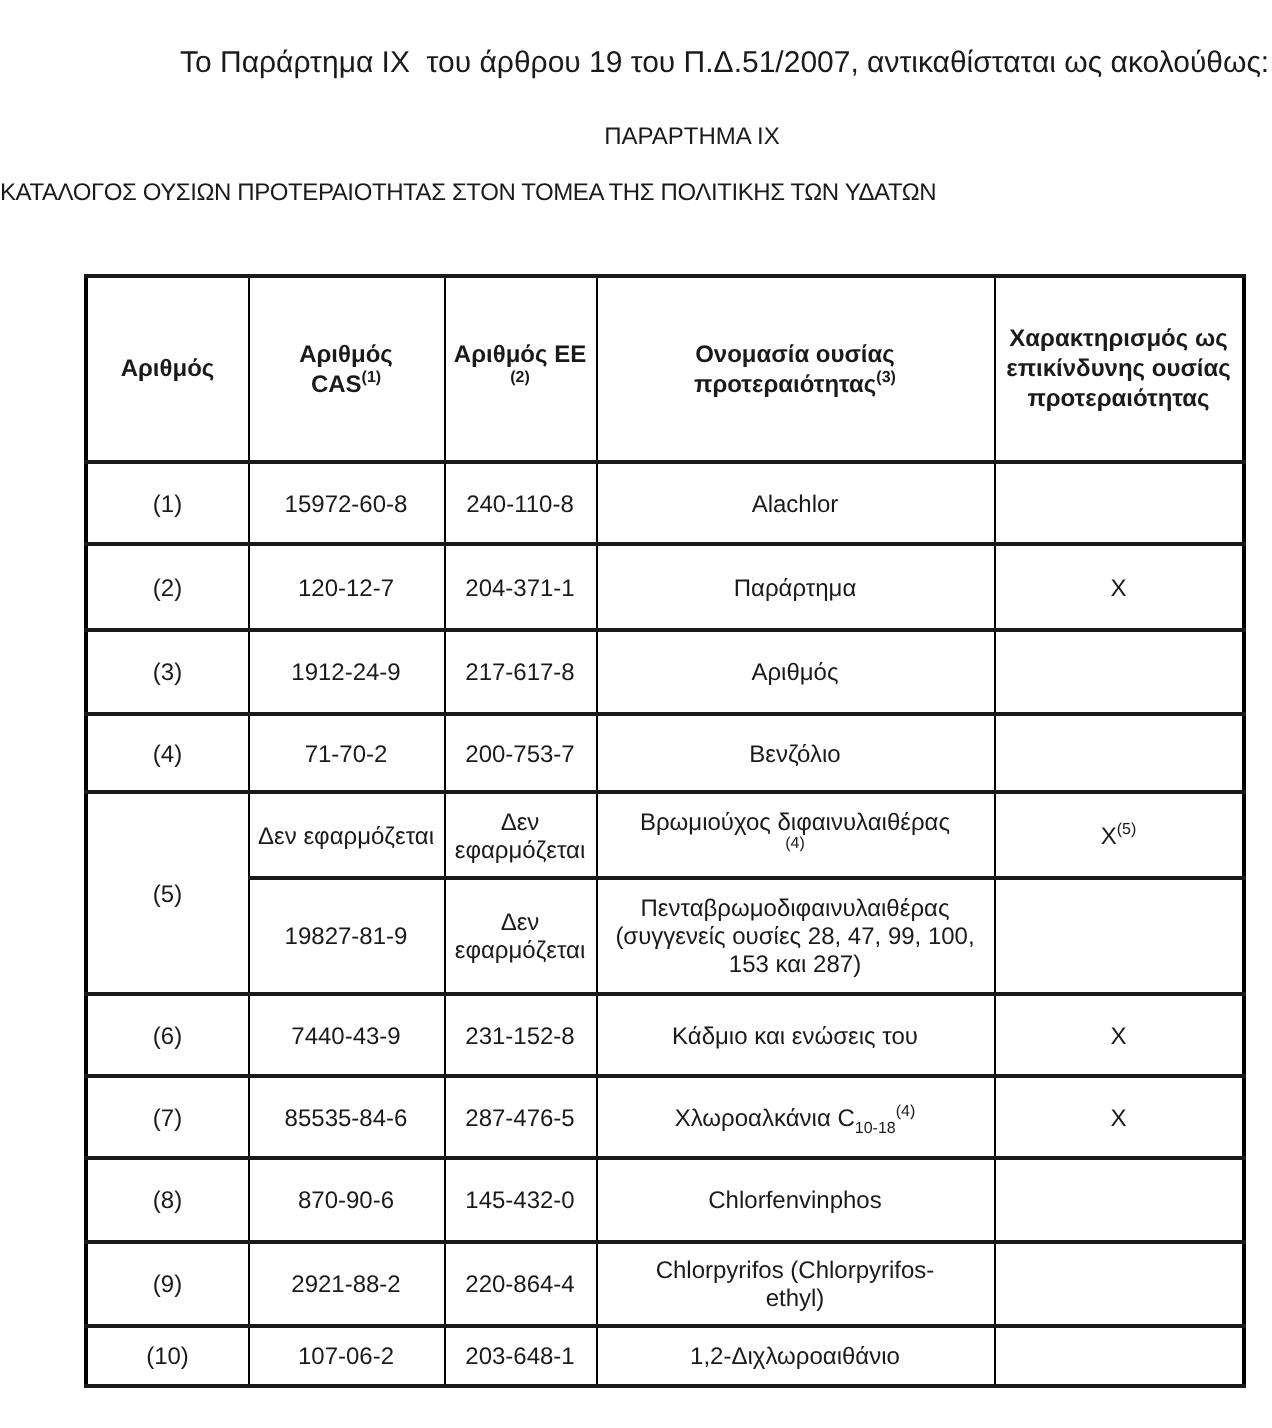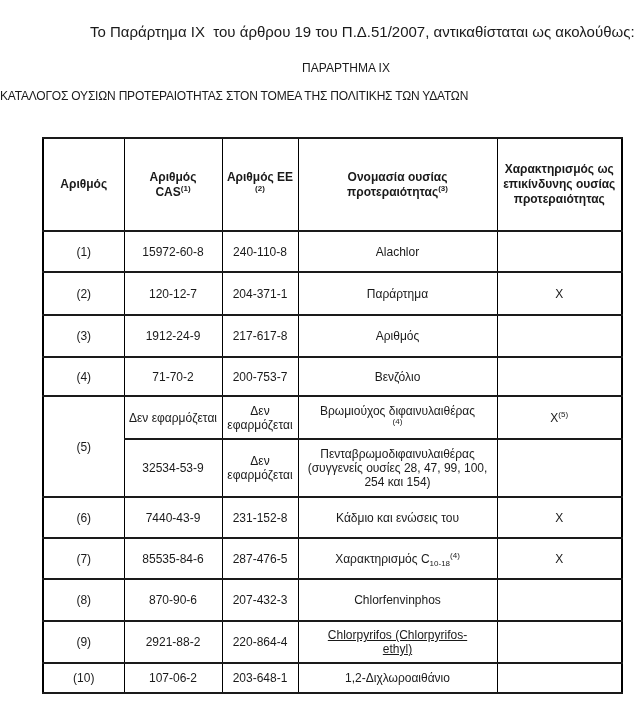--- a/index.html
+++ b/index.html
@@ -33,21 +33,21 @@
     padding:0 4px;line-height:14px;overflow:hidden;
   }
   table.subst th{font-weight:bold;line-height:15px;}
   th.col-hazard{padding:0 14px;}
   td.col-cas{padding:0 12px;}
   td.col-ee{padding:0 2px;}
   td.col-name{padding:0 14px;}
   sup{font-size:8px;line-height:0;vertical-align:super;}
   sub{font-size:8px;line-height:0;vertical-align:sub;}
   .nowrap{white-space:nowrap;margin-top:28px;}
-  .wrap-narrow{display:inline-block;max-width:150px;text-decoration:underline;}
+  .wrap-narrow{display:inline-block;max-width:150px;}
 </style>
 </head>
 <body>
 
 <p class="intro">Το Παράρτημα ΙΧ &nbsp;του άρθρου 19 του Π.Δ.51/2007, αντικαθίσταται ως ακολούθως:</p>
 <div class="annex-heading">ΠΑΡΑΡΤΗΜΑ ΙΧ</div>
 <div class="list-title">ΚΑΤΑΛΟΓΟΣ ΟΥΣΙΩΝ ΠΡΟΤΕΡΑΙΟΤΗΤΑΣ ΣΤΟΝ ΤΟΜΕΑ ΤΗΣ ΠΟΛΙΤΙΚΗΣ ΤΩΝ ΥΔΑΤΩΝ</div>
 
 <table class="subst">
   <colgroup>
@@ -96,43 +96,43 @@
       <td></td>
     </tr>
     <tr style="height:43px">
       <td rowspan="2">(5)</td>
       <td class="col-cas">Δεν εφαρμόζεται</td>
       <td class="col-ee">Δεν εφαρμόζεται</td>
       <td class="col-name"><span class="nowrap">Βρωμιούχος διφαινυλαιθέρας</span><br><sup>(4)</sup></td>
       <td><span>Χ</span><sup>(5)</sup></td>
     </tr>
     <tr style="height:58px">
-      <td class="col-cas">32534-53-9</td>
+      <td class="col-cas">19827-81-9</td>
       <td class="col-ee">Δεν εφαρμόζεται</td>
-      <td class="col-name">Πενταβρωμοδιφαινυλαιθέρας (συγγενείς ουσίες 28, 47, 99, 100, 254 και 154)</td>
+      <td class="col-name">Πενταβρωμοδιφαινυλαιθέρας (συγγενείς ουσίες 28, 47, 99, 100, 153 και 287)</td>
       <td></td>
     </tr>
     <tr style="height:41px">
       <td>(6)</td>
       <td class="col-cas">7440-43-9</td>
       <td class="col-ee">231-152-8</td>
       <td class="col-name">Κάδμιο και ενώσεις του</td>
       <td>Χ</td>
     </tr>
     <tr style="height:41px">
       <td>(7)</td>
       <td class="col-cas">85535-84-6</td>
       <td class="col-ee">287-476-5</td>
-      <td class="col-name"><span class="nowrap"><span>Χαρακτηρισμός C</span><sub>10-18</sub><sup>(4)</sup></span></td>
+      <td class="col-name"><span class="nowrap"><span>Χλωροαλκάνια C</span><sub>10-18</sub><sup>(4)</sup></span></td>
       <td>Χ</td>
     </tr>
     <tr style="height:42px">
       <td>(8)</td>
       <td class="col-cas">870-90-6</td>
-      <td class="col-ee">207-432-3</td>
+      <td class="col-ee">145-432-0</td>
       <td class="col-name">Chlorfenvinphos</td>
       <td></td>
     </tr>
     <tr style="height:42px">
       <td>(9)</td>
       <td class="col-cas">2921-88-2</td>
       <td class="col-ee">220-864-4</td>
       <td class="col-name"><span class="wrap-narrow">Chlorpyrifos (Chlorpyrifos-ethyl)</span></td>
       <td></td>
     </tr>

